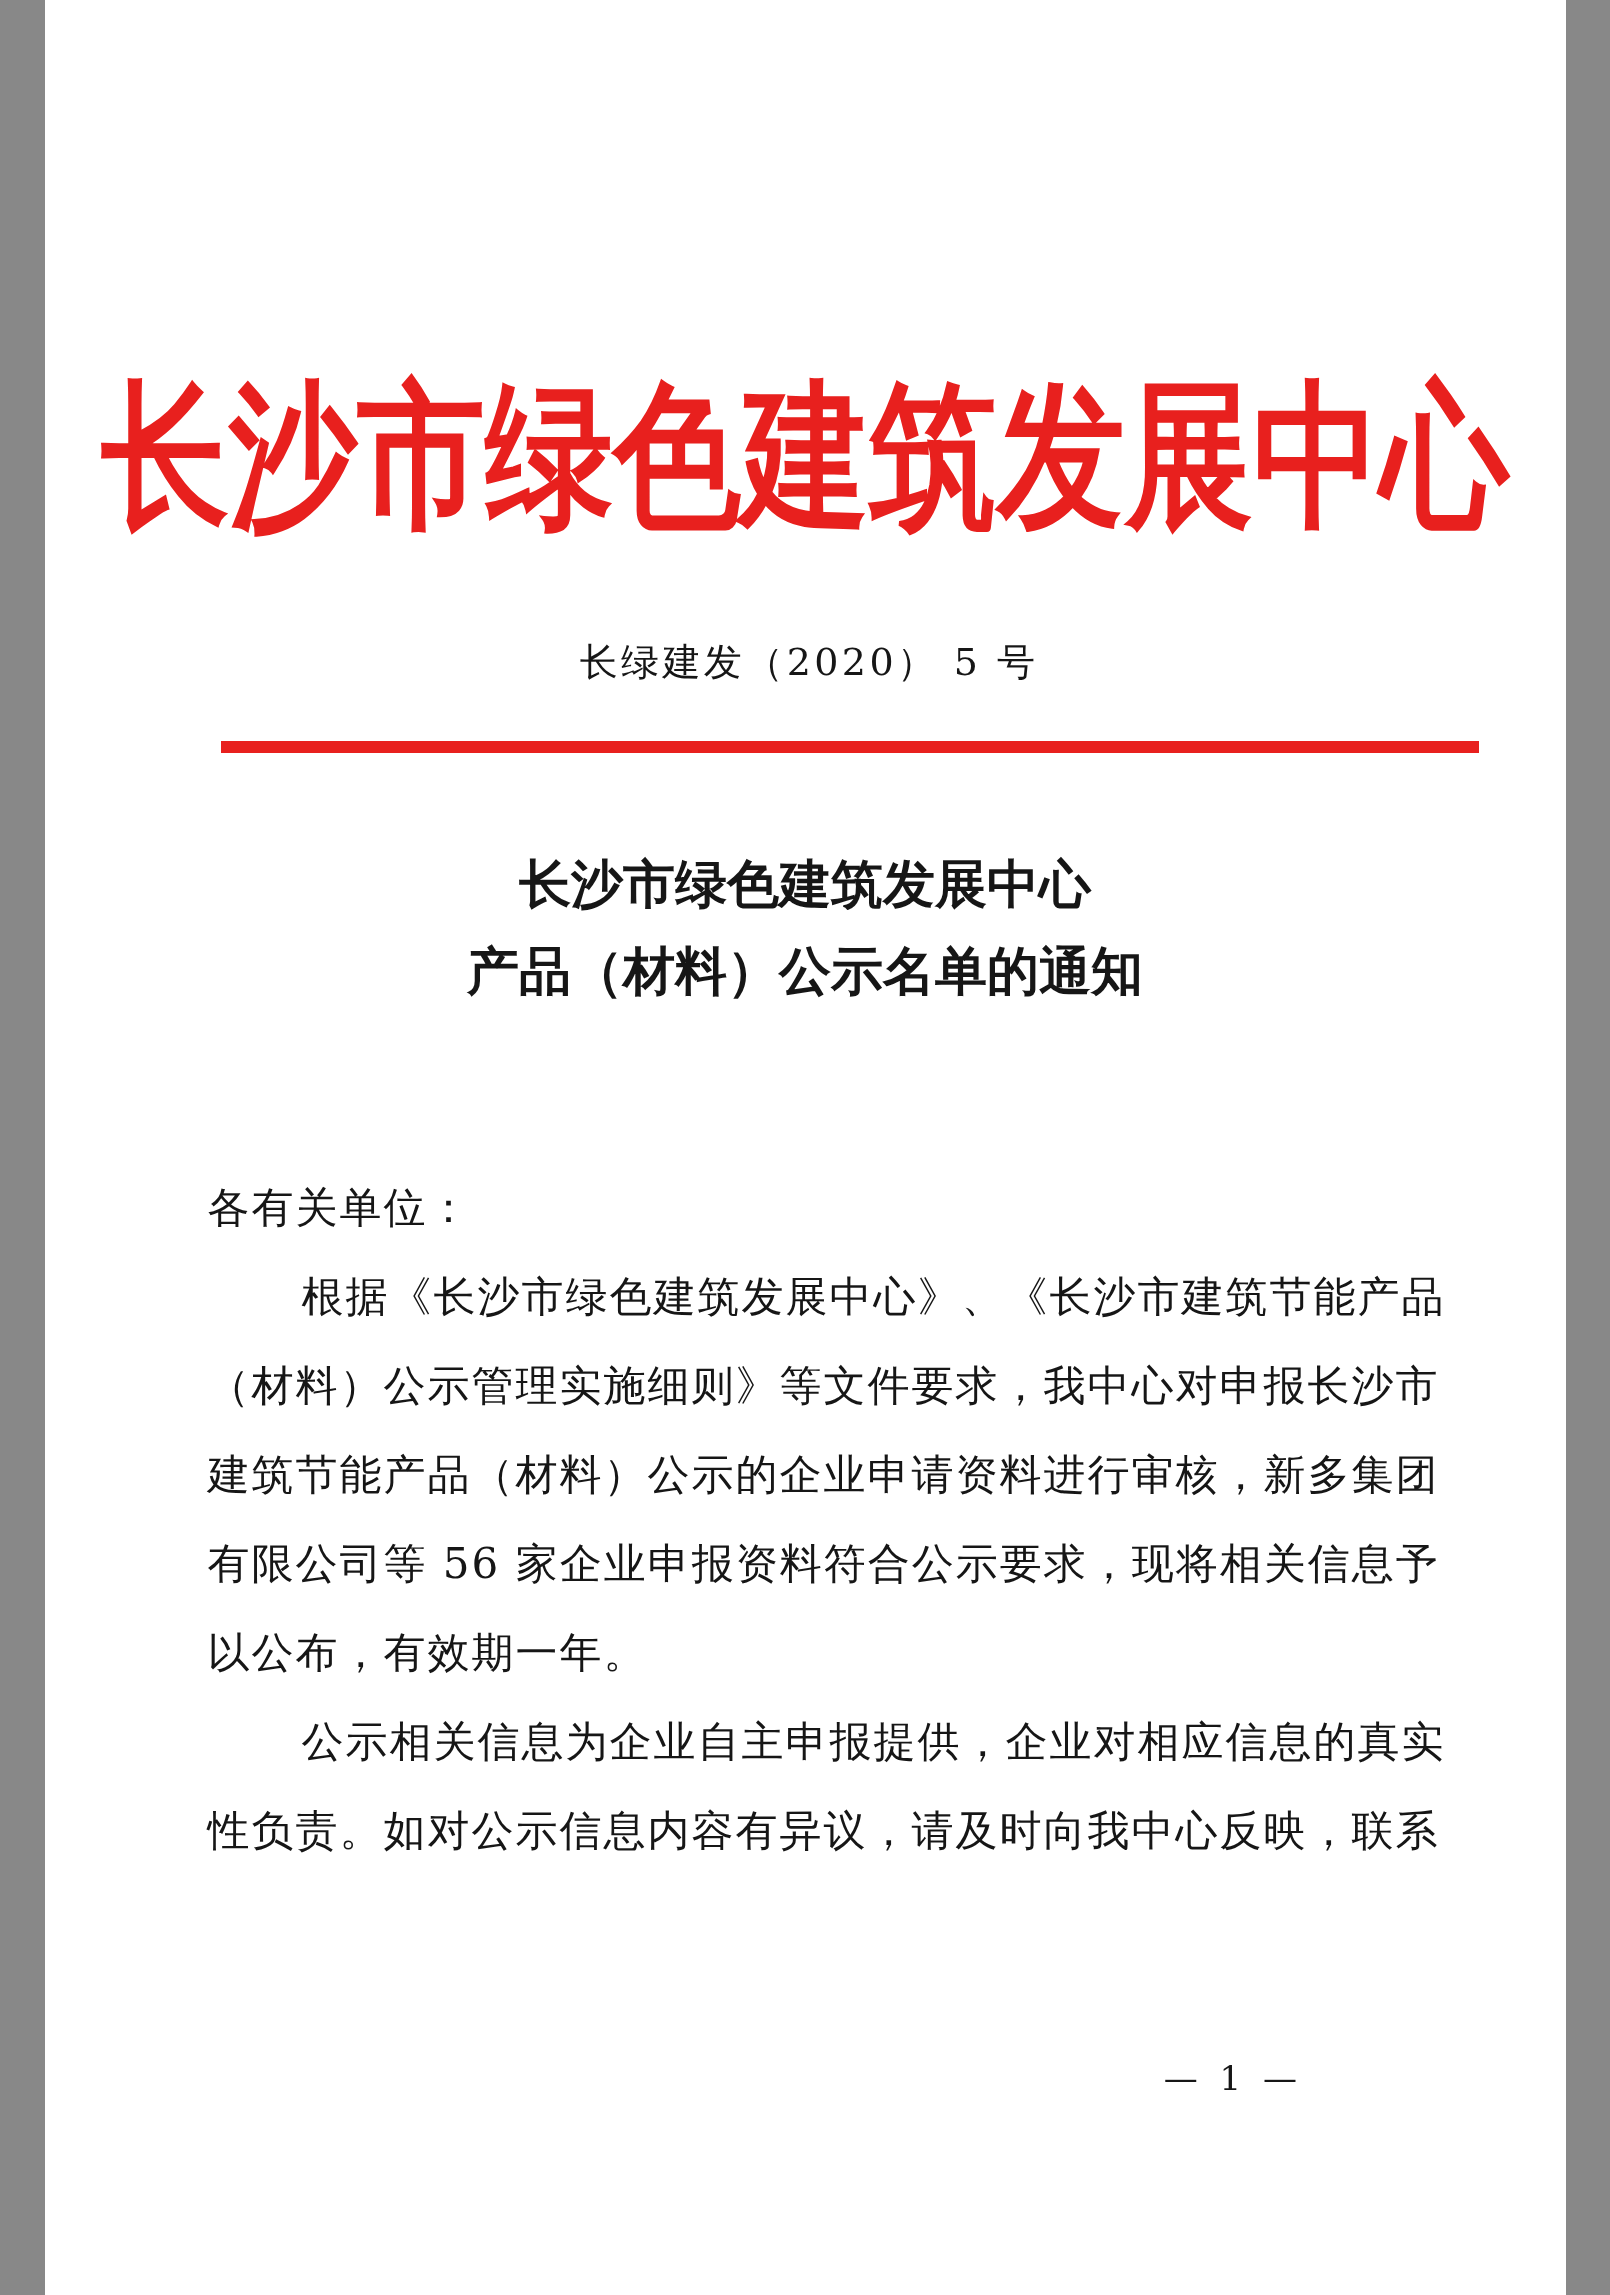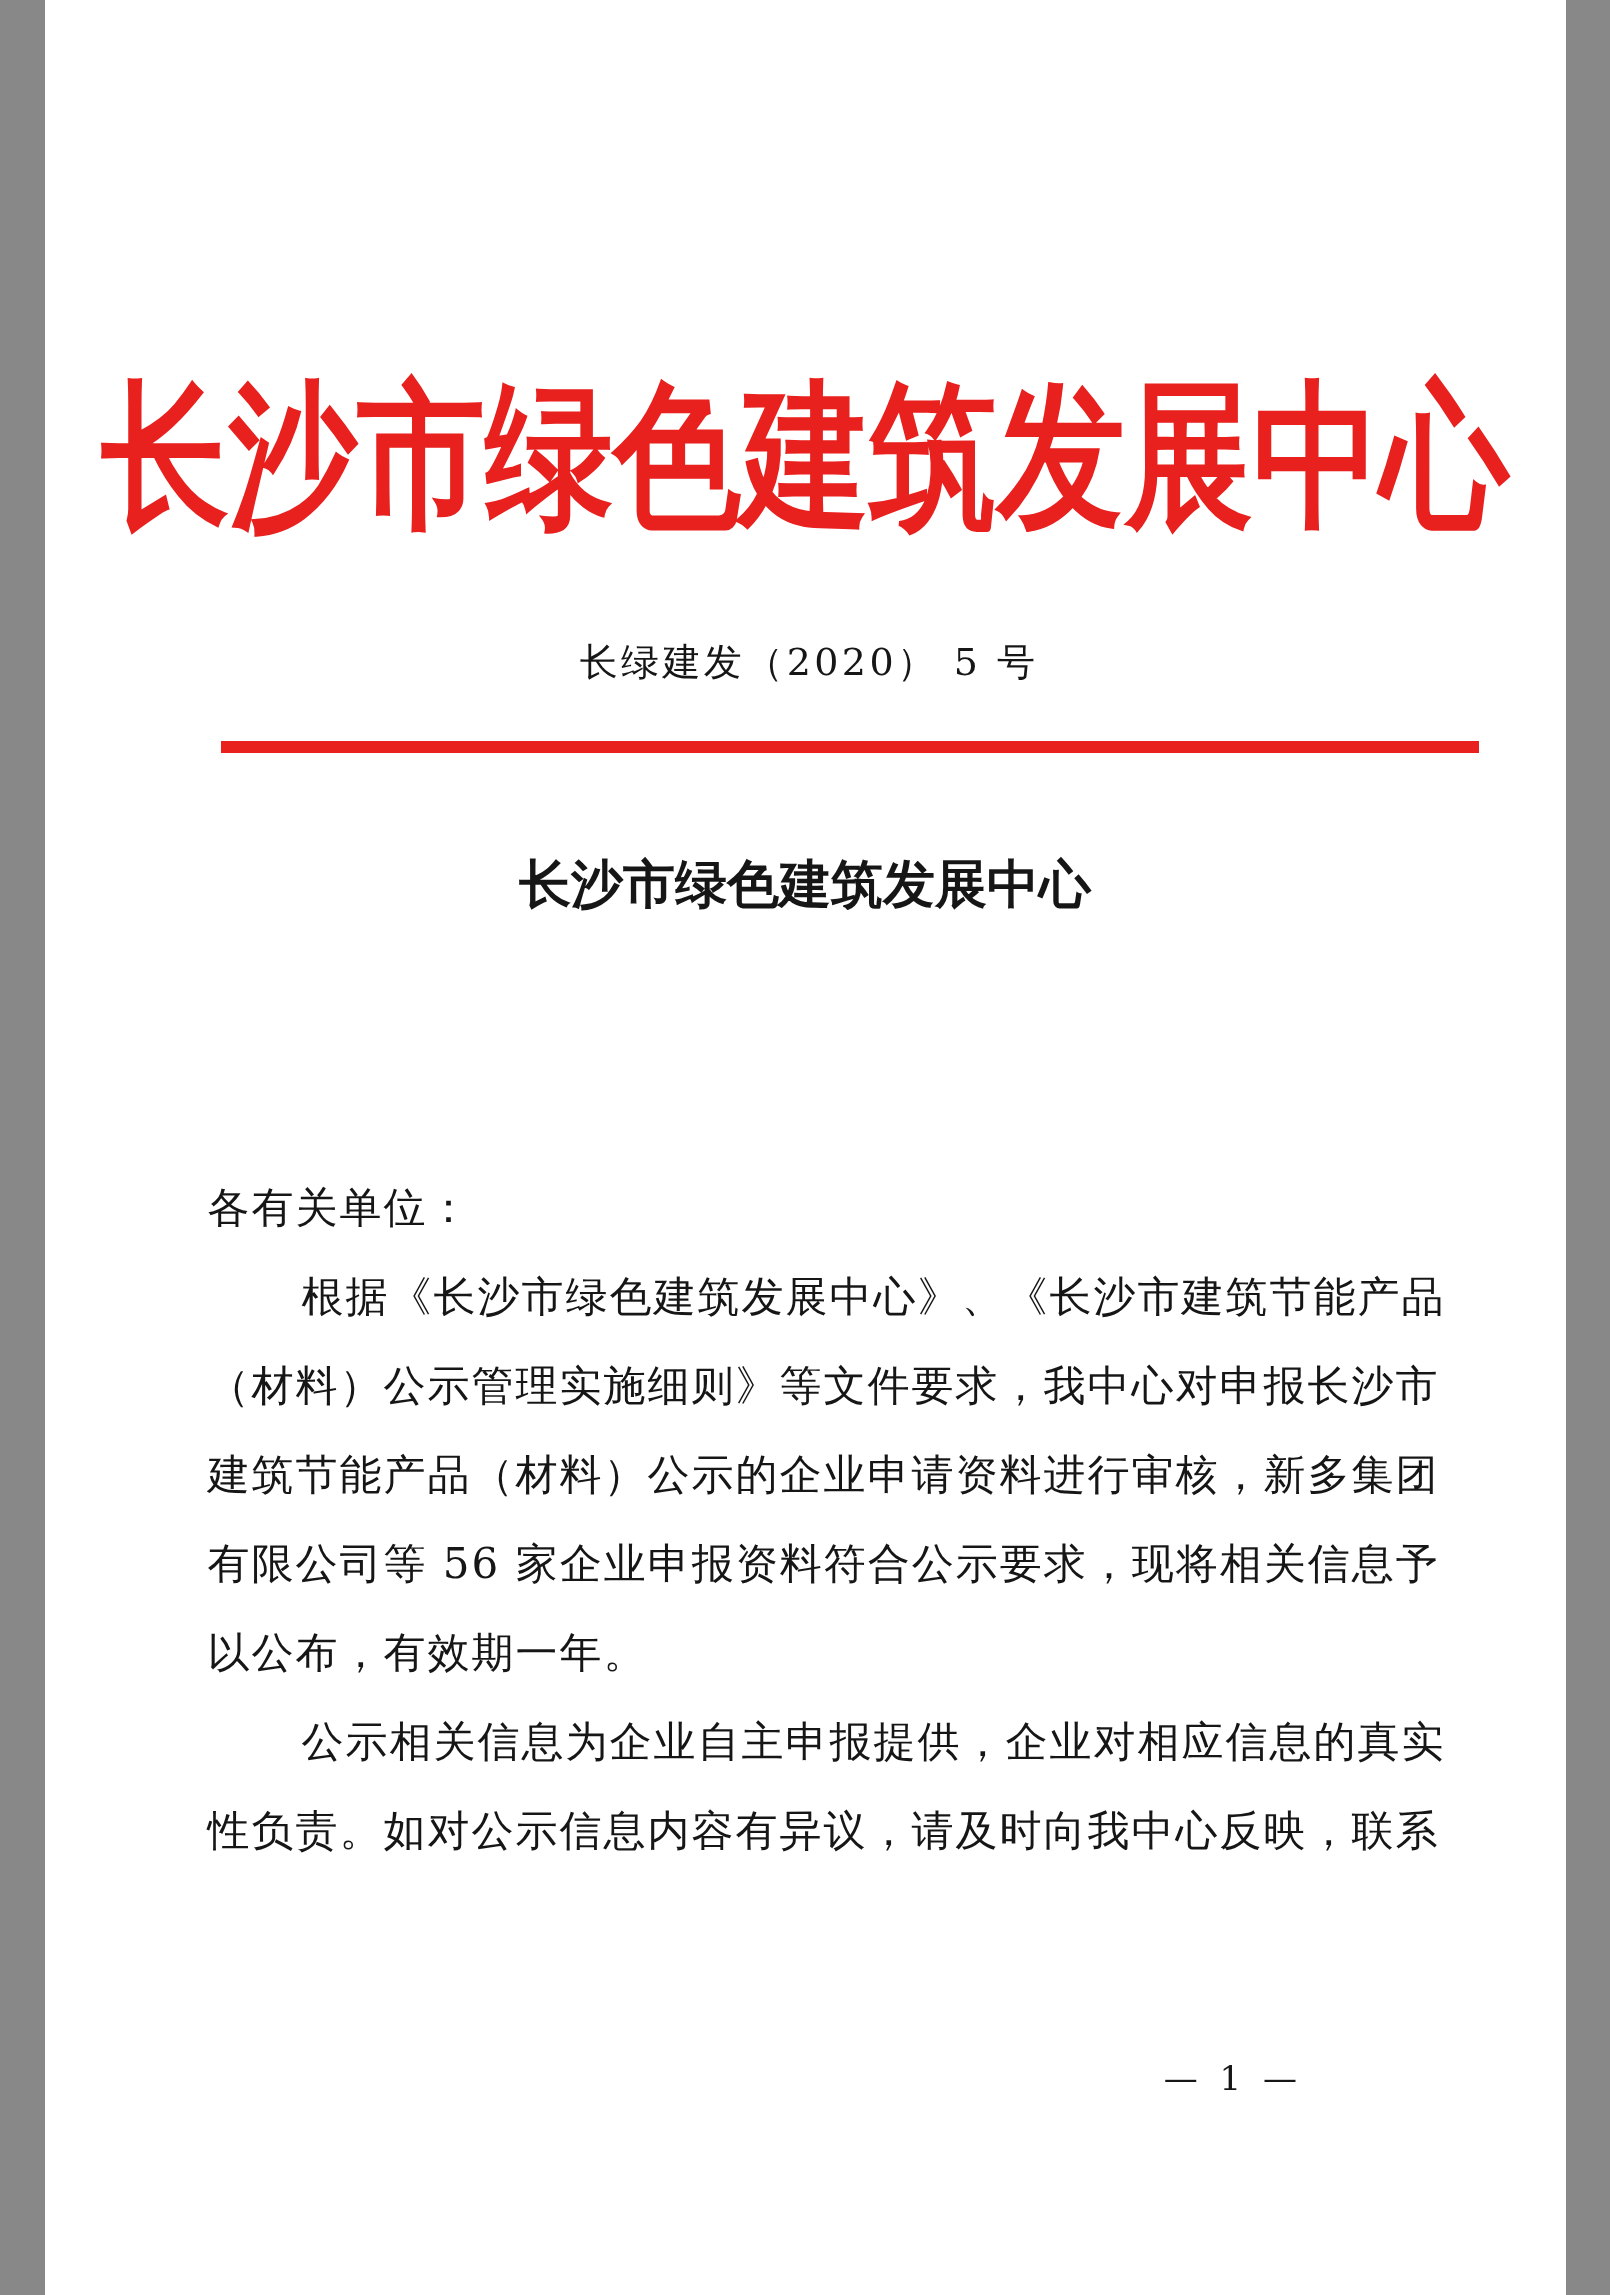--- a/index.html
+++ b/index.html
@@ -99,20 +99,21 @@
 <div class="page">
 
   <h1 class="org-title">长沙市绿色建筑发展中心</h1>
 
   <div class="doc-number">长绿建发（2020） 5 号</div>
 
   <div class="red-line"></div>
 
   <h2 class="doc-title">
     <div class="doc-title-line">长沙市绿色建筑发展中心</div>
+    <div class="doc-title-line">产品（材料）公示名单的通知</div>
   </h2>
 
   <div class="body-text">
       <div class="body-line">各有关单位：</div>
       <div class="body-line indent">根据《长沙市绿色建筑发展中心》、《长沙市建筑节能产品</div>
       <div class="body-line">（材料）公示管理实施细则》等文件要求，我中心对申报长沙市</div>
       <div class="body-line">建筑节能产品（材料）公示的企业申请资料进行审核，新多集团</div>
       <div class="body-line">有限公司等 56 家企业申报资料符合公示要求，现将相关信息予</div>
       <div class="body-line">以公布，有效期一年。</div>
       <div class="body-line indent">公示相关信息为企业自主申报提供，企业对相应信息的真实</div>

